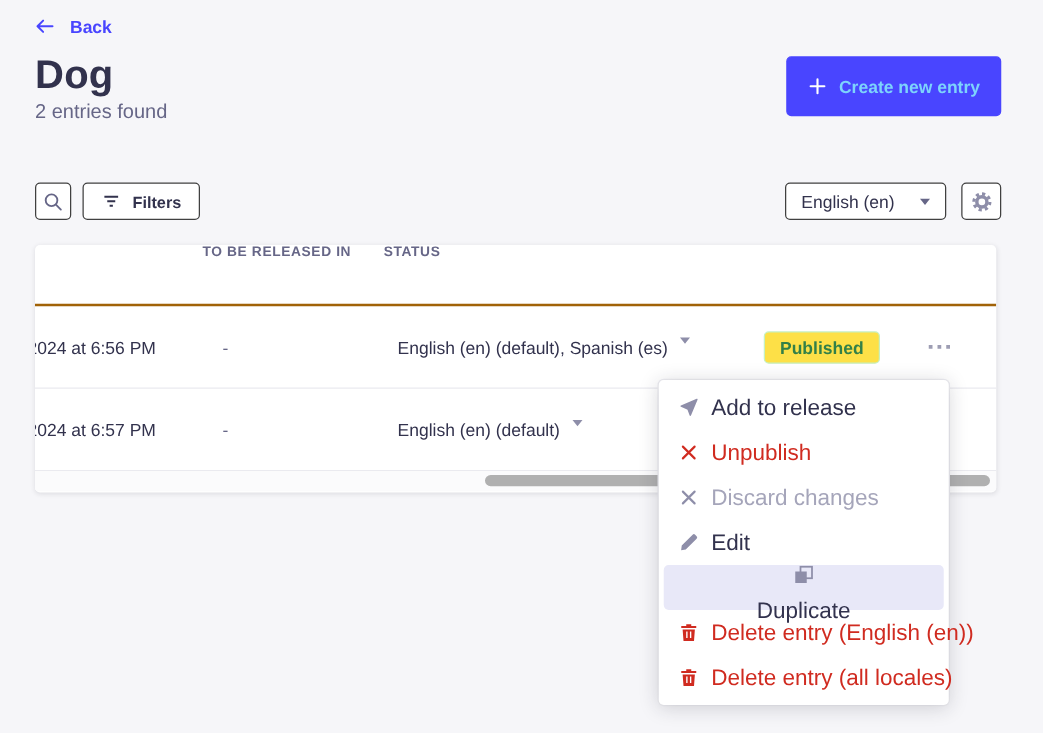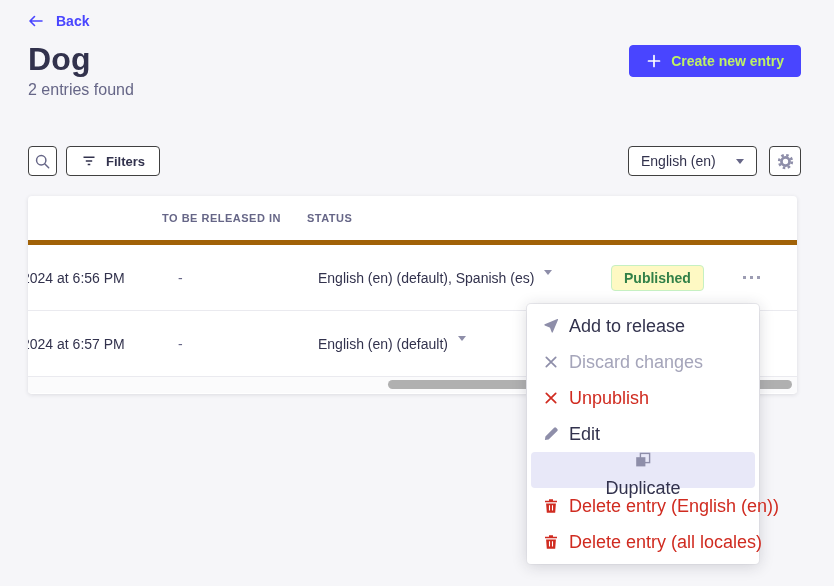--- a/index.html
+++ b/index.html
@@ -19,65 +19,65 @@
   .page-title {
     position:absolute; top:41px; left:28px;
     font-size:32px; font-weight:700; color:#32324d; letter-spacing:.2px;
   }
   .subtitle {
     position:absolute; top:81px; left:28px;
     font-size:16px; color:#666687;
   }
   .create-btn {
     position:absolute; top:45px; right:33px;
-    height:32px; padding:0 16px;
+    height:48px; padding:0 16px;
     display:flex; align-items:center; gap:9px;
     background:#4945ff; border:1px solid #4945ff; border-radius:4px;
-    color:#bef264; font-size:14px; font-weight:600; cursor:pointer;
+    color:#7dd3fc; font-size:14px; font-weight:600; cursor:pointer;
   }
   
   .icon-btn, .filters-btn, .locale-select {
     position:absolute; top:146px;
     background:#fff; border:1px solid #404040; border-radius:4px;
     display:flex; align-items:center; justify-content:center; cursor:pointer;
   }
   .search-btn { left:28px; width:29px; height:30px; }
   .filters-btn { left:66px; height:30px; padding:0 14px; gap:9px;
     font-size:13px; font-weight:600; color:#32324d; }
   .locale-select { left:628px; width:129px; height:30px; padding:0 12px;
     justify-content:space-between; font-size:14px; color:#32324d; }
   .gear-btn { left:769px; width:32px; height:30px; }
   
   .card {
     position:absolute; top:196px; left:28px; width:769px; height:198px;
     background:#fff; border-radius:4px;
     box-shadow:0 1px 4px rgba(33,33,52,.12);
     overflow:hidden;
   }
-  .t-header { display:flex; align-items:center; height:49px; border-bottom:5px solid #a16207; }
+  .t-header { display:flex; align-items:flex-start; height:49px; border-bottom:2px solid #a16207; }
   .t-row    { display:flex; align-items:center; height:66px; border-bottom:1px solid #eaeaef; cursor:pointer; }
   .th {
     font-size:11px; font-weight:700; color:#666687;
     text-transform:uppercase; letter-spacing:.5px; white-space:nowrap;
   }
   .c1 { width:134px; overflow:hidden; }
   .c2 { width:136px; }
   .c3 { width:305px; }
   .c4 { width:125px; }
   .c5 { width:69px; }
   .c3.th { padding-left:5px; } .c4.th { padding-left:9px; }
   .cell { font-size:14px; color:#32324d; white-space:nowrap; }
   .cell-date span { display:inline-block; margin-left:-6px; white-space:nowrap; }
   .c2.cell { padding-left:16px; color:#666687; }
   .c3.cell { padding-left:20px; display:flex; align-items:flex-start; gap:10px; }
   .c4.cell { padding-left:8px; }
   .c5.cell { padding-left:9px; }
   .badge {
     display:inline-block; padding:4px 12px;
-    background:#fef9c3; border:1px solid #c6f0c2; border-radius:4px;
+    background:#fde047; border:1px solid #c6f0c2; border-radius:4px;
     color:#328048; font-size:14px; font-weight:700;
   }
   .dots { display:flex; gap:4px; align-items:center; padding:6px; cursor:pointer; }
   .dots i { width:3px; height:3px; background:#9d9db3; display:block; }
   .caret { width:0; height:0; border-left:4.5px solid transparent;
     border-right:4.5px solid transparent; border-top:5.5px solid #8e8ea9; }
   .locale-select .caret { border-top-color:#666687; }
   
   .scroll-strip { position:relative; height:16px; background:#fbfbfc; }
   .scroll-thumb {
@@ -193,36 +193,36 @@
 
   <div class="menu-item">
     <span class="mi-icon">
       <svg width="16" height="16" viewBox="0 0 16 16">
           <path fill="#8e8ea9" d="M1.72 6.32 14.3 1.06c.46-.2.93.27.74.74L9.77 14.37c-.2.48-.88.47-1.07-.01L7 9.83a.6.6 0 0 0-.33-.33L1.73 7.4c-.48-.2-.49-.87-.01-1.08z"></path>
         </svg>
     </span>
     <span>Add to release</span>
   </div>
 
+  <div class="menu-item danger">
+    <span class="mi-icon">
+      <svg width="16" height="16" viewBox="0 0 16 16">
+          <path d="M3.3 3.3 12.7 12.7M12.7 3.3 3.3 12.7" stroke="#d02b20" stroke-width="1.7" stroke-linecap="round"></path>
+        </svg>
+    </span>
+    <span>Unpublish</span>
+  </div>
+
   <div class="menu-item disabled">
     <span class="mi-icon">
       <svg width="16" height="16" viewBox="0 0 16 16">
           <path d="M3.3 3.3 12.7 12.7M12.7 3.3 3.3 12.7" stroke="#8e8ea9" stroke-width="1.7" stroke-linecap="round"></path>
         </svg>
     </span>
     <span>Discard changes</span>
-  </div>
-
-  <div class="menu-item danger">
-    <span class="mi-icon">
-      <svg width="16" height="16" viewBox="0 0 16 16">
-          <path d="M3.3 3.3 12.7 12.7M12.7 3.3 3.3 12.7" stroke="#d02b20" stroke-width="1.7" stroke-linecap="round"></path>
-        </svg>
-    </span>
-    <span>Unpublish</span>
   </div>
 
   <div class="menu-item">
     <span class="mi-icon">
       <svg width="16" height="16" viewBox="0 0 16 16">
           <path fill="#8e8ea9" d="M11.1 1.7a1.4 1.4 0 0 1 2 0l1.2 1.2a1.4 1.4 0 0 1 0 2L5.6 13.6 1.9 14.1l.5-3.7 8.7-8.7z"></path>
         </svg>
     </span>
     <span>Edit</span>
   </div>

